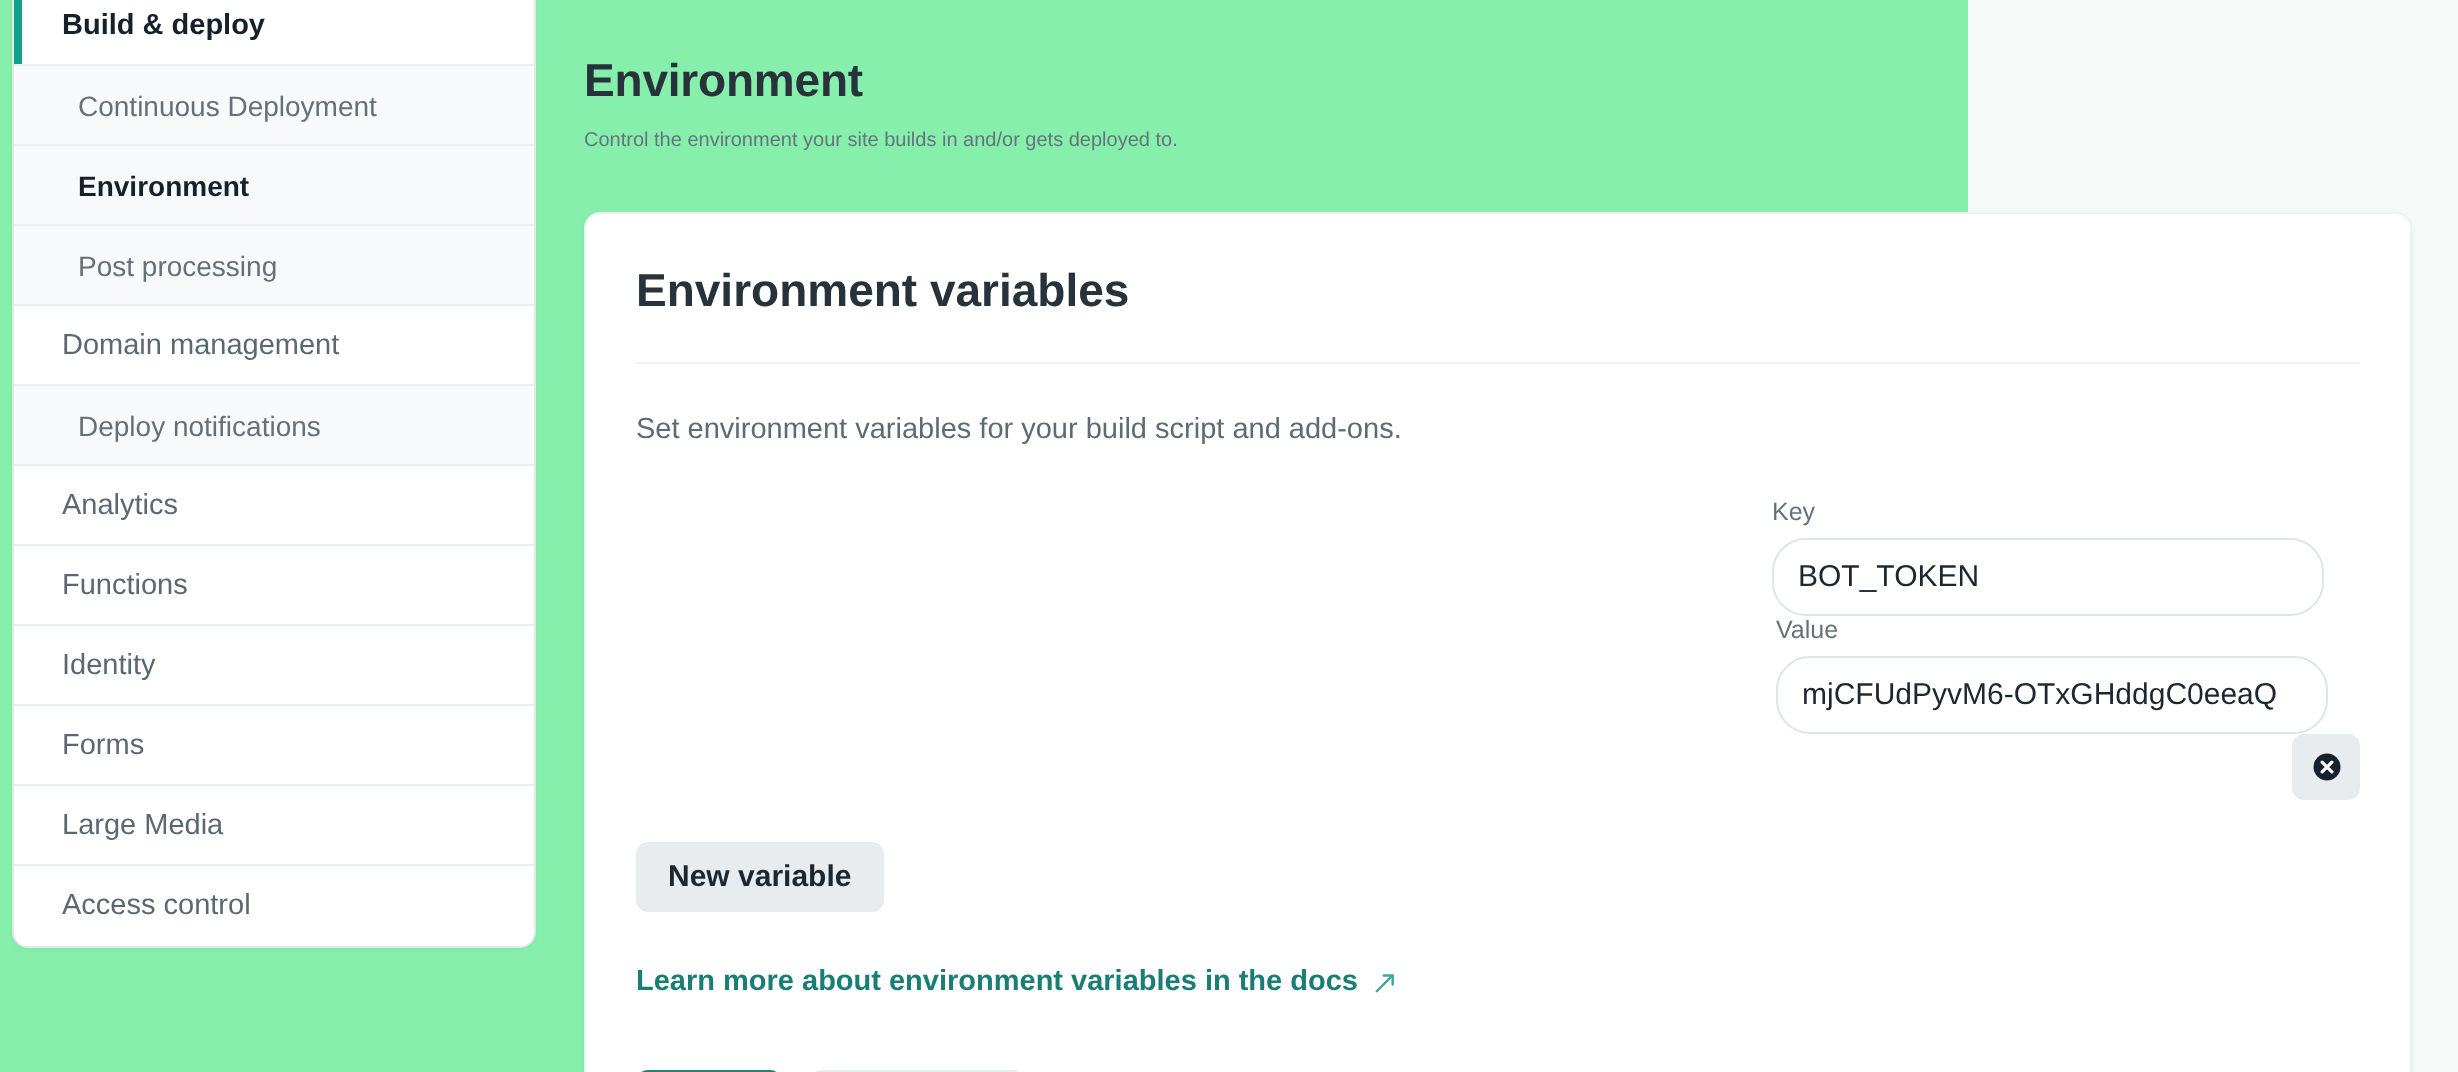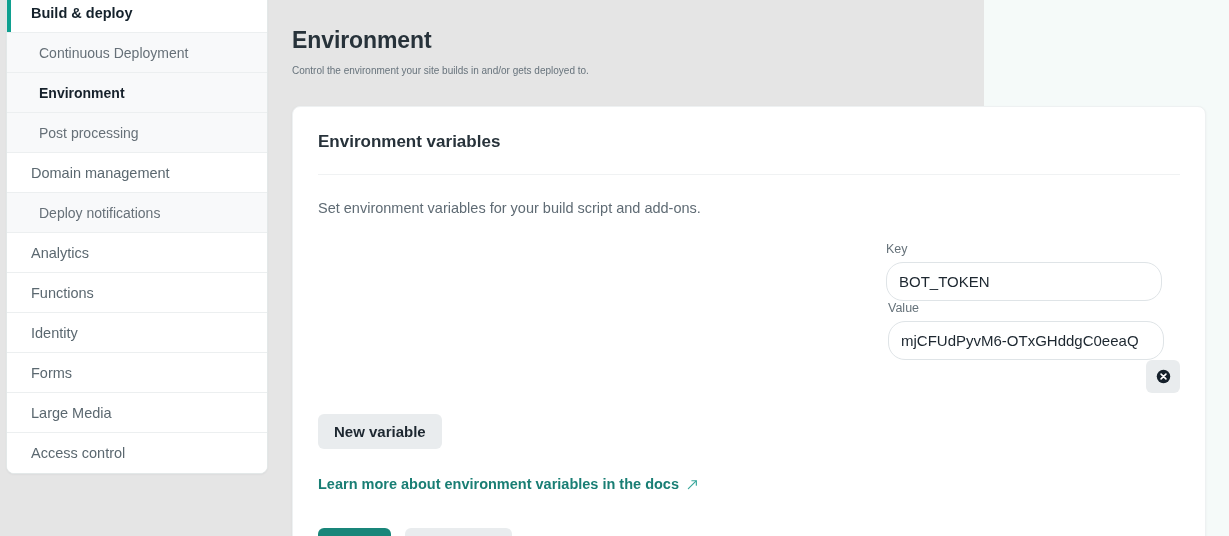--- a/index.html
+++ b/index.html
@@ -11,21 +11,21 @@
     overflow: hidden;
     background: #f5faf9;
     font-family: "Liberation Sans", sans-serif;
     -webkit-font-smoothing: antialiased;
   }
 
   .page {
     position: relative;
     width: 984px;
     height: 536px;
-    background: #e5e5e5;
+    background: #86efac;
   }
 
   
   .sidebar {
     position: absolute;
     left: 6px;
     top: -8px;
     width: 262px;
     background: #ffffff;
     border: 1px solid #e3e8e8;
@@ -110,21 +110,21 @@
     border: 1px solid #eef1f2;
     border-radius: 8px;
     width: 914px;
     box-shadow: 0 1px 3px rgba(16,24,40,0.05);
     padding: 0 25px 34px 25px;
   }
 
   .card-title {
     margin: 0;
     padding: 25px 0 0 0;
-    font-size: 17px;
+    font-size: 23px;
     font-weight: 700;
     color: #27323a;
   }
   .card-divider {
     margin-top: 22px;
     height: 1px;
     background: #f0f2f3;
   }
   .card-desc {
     margin: 0;

